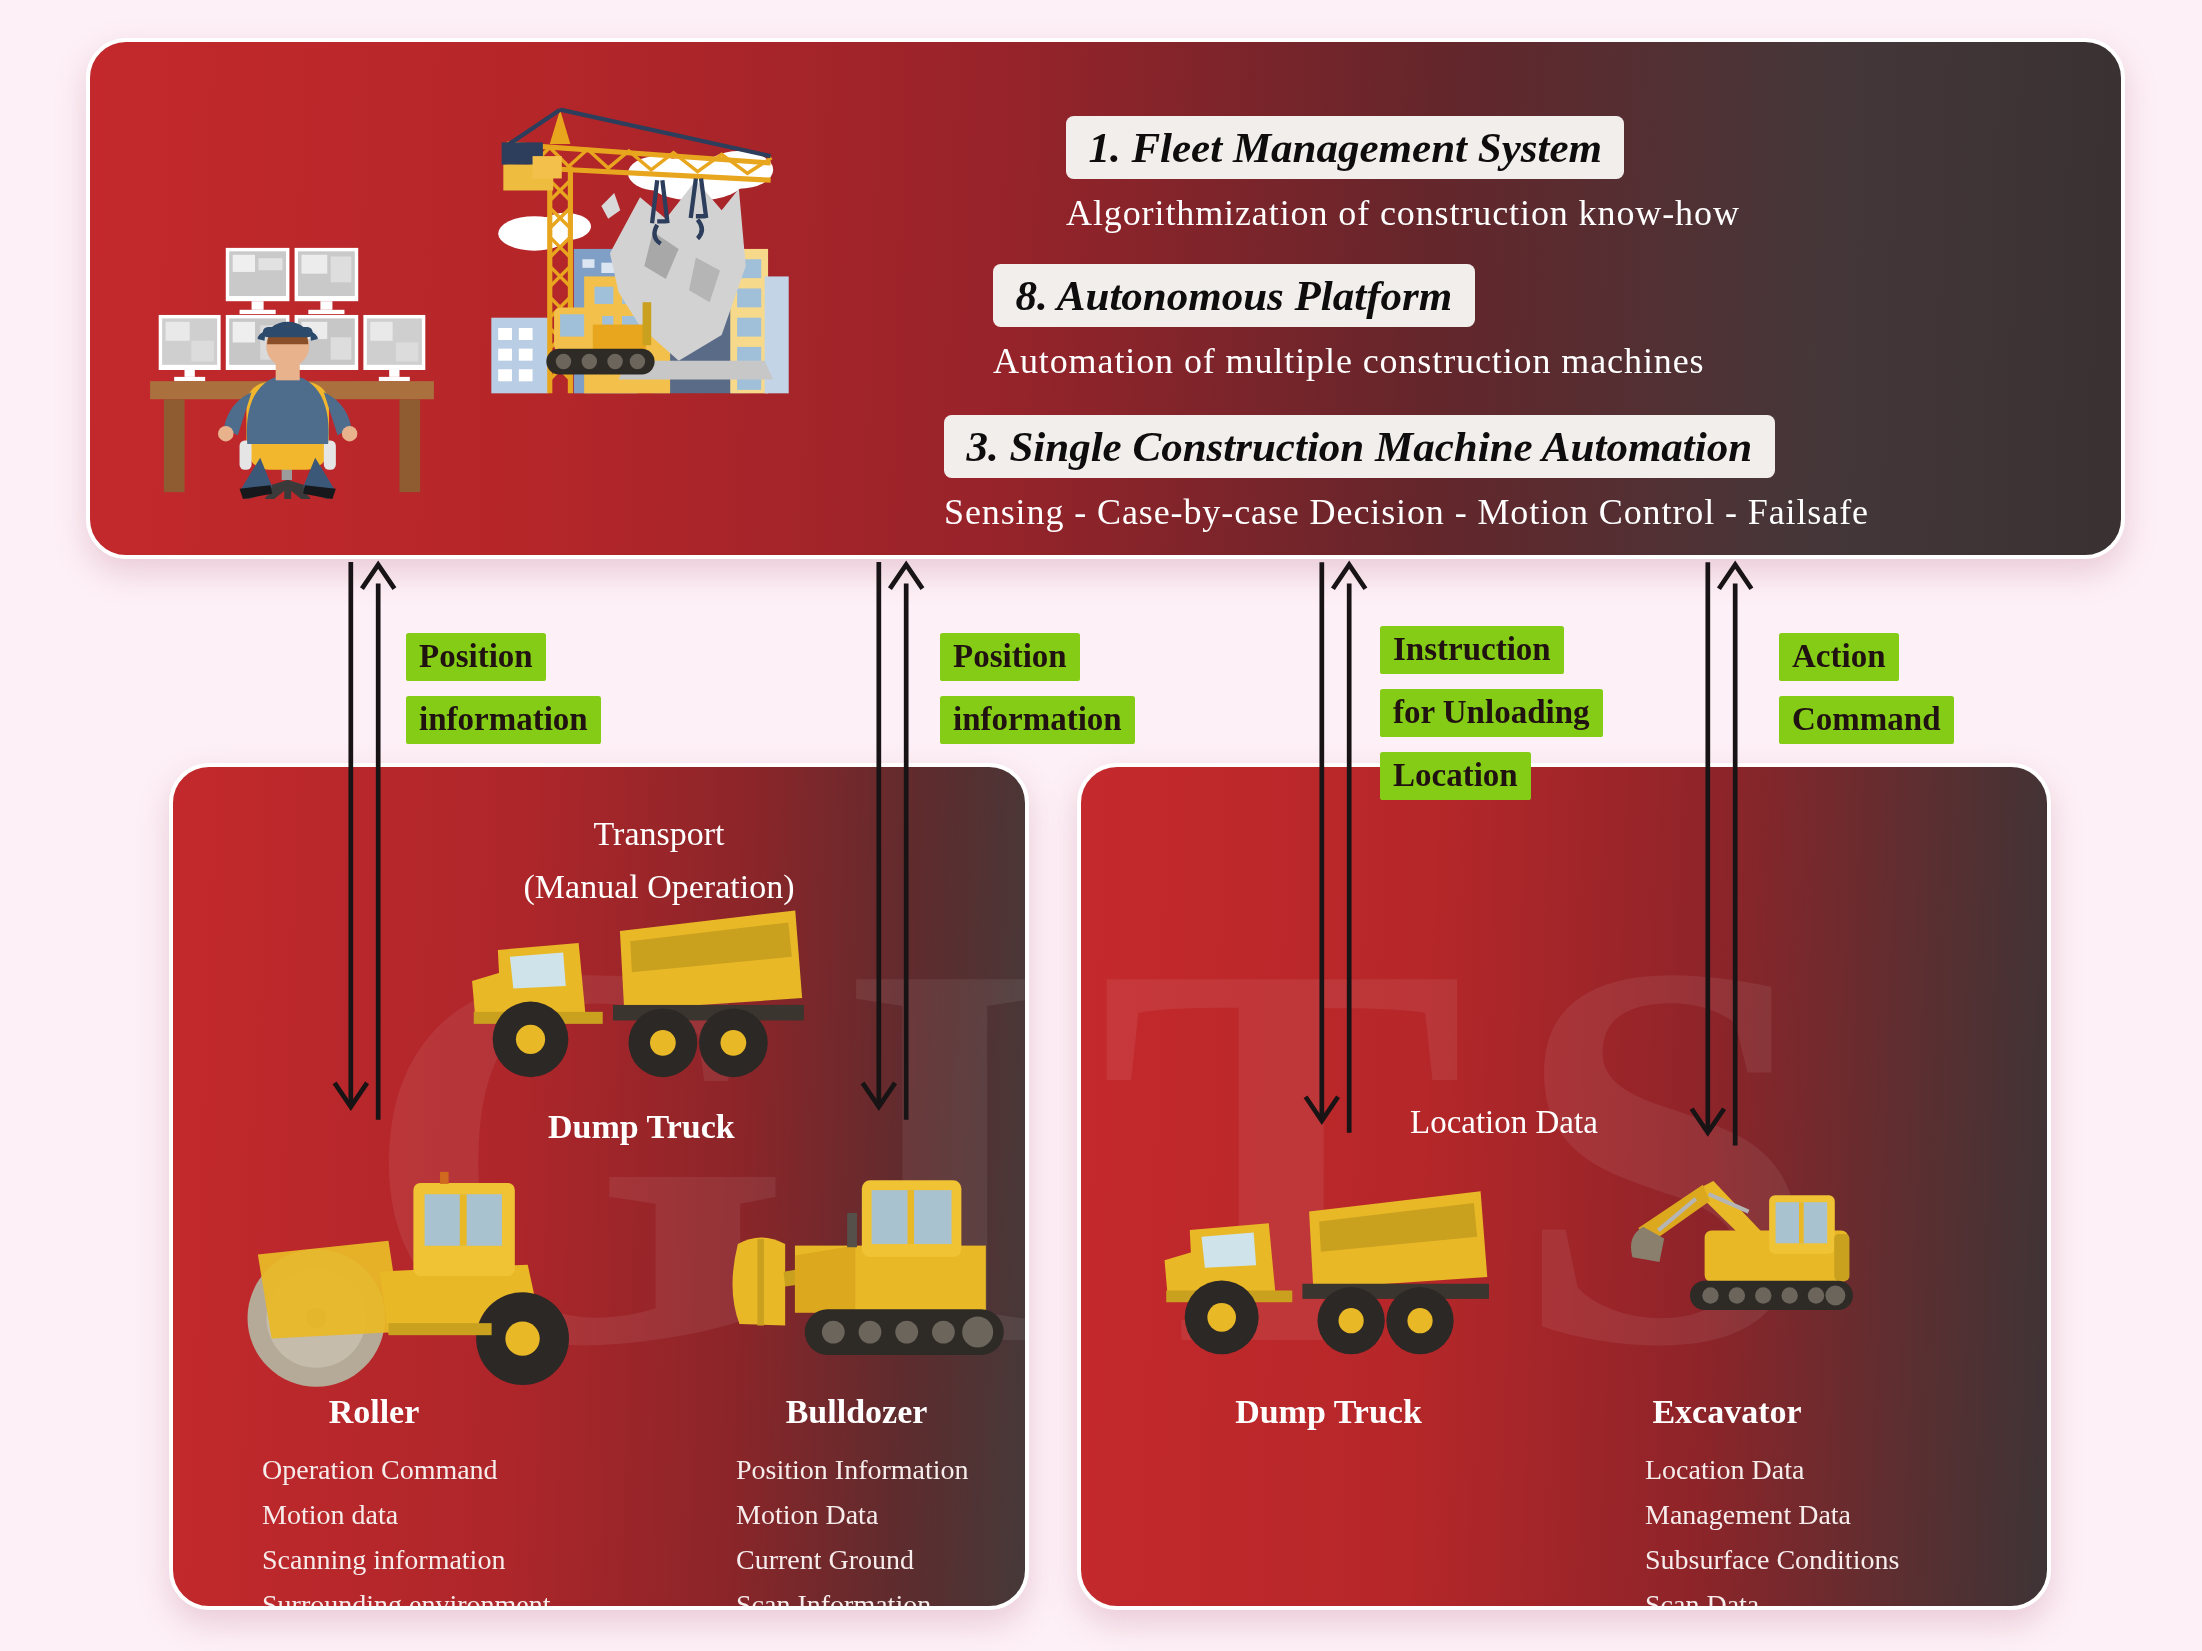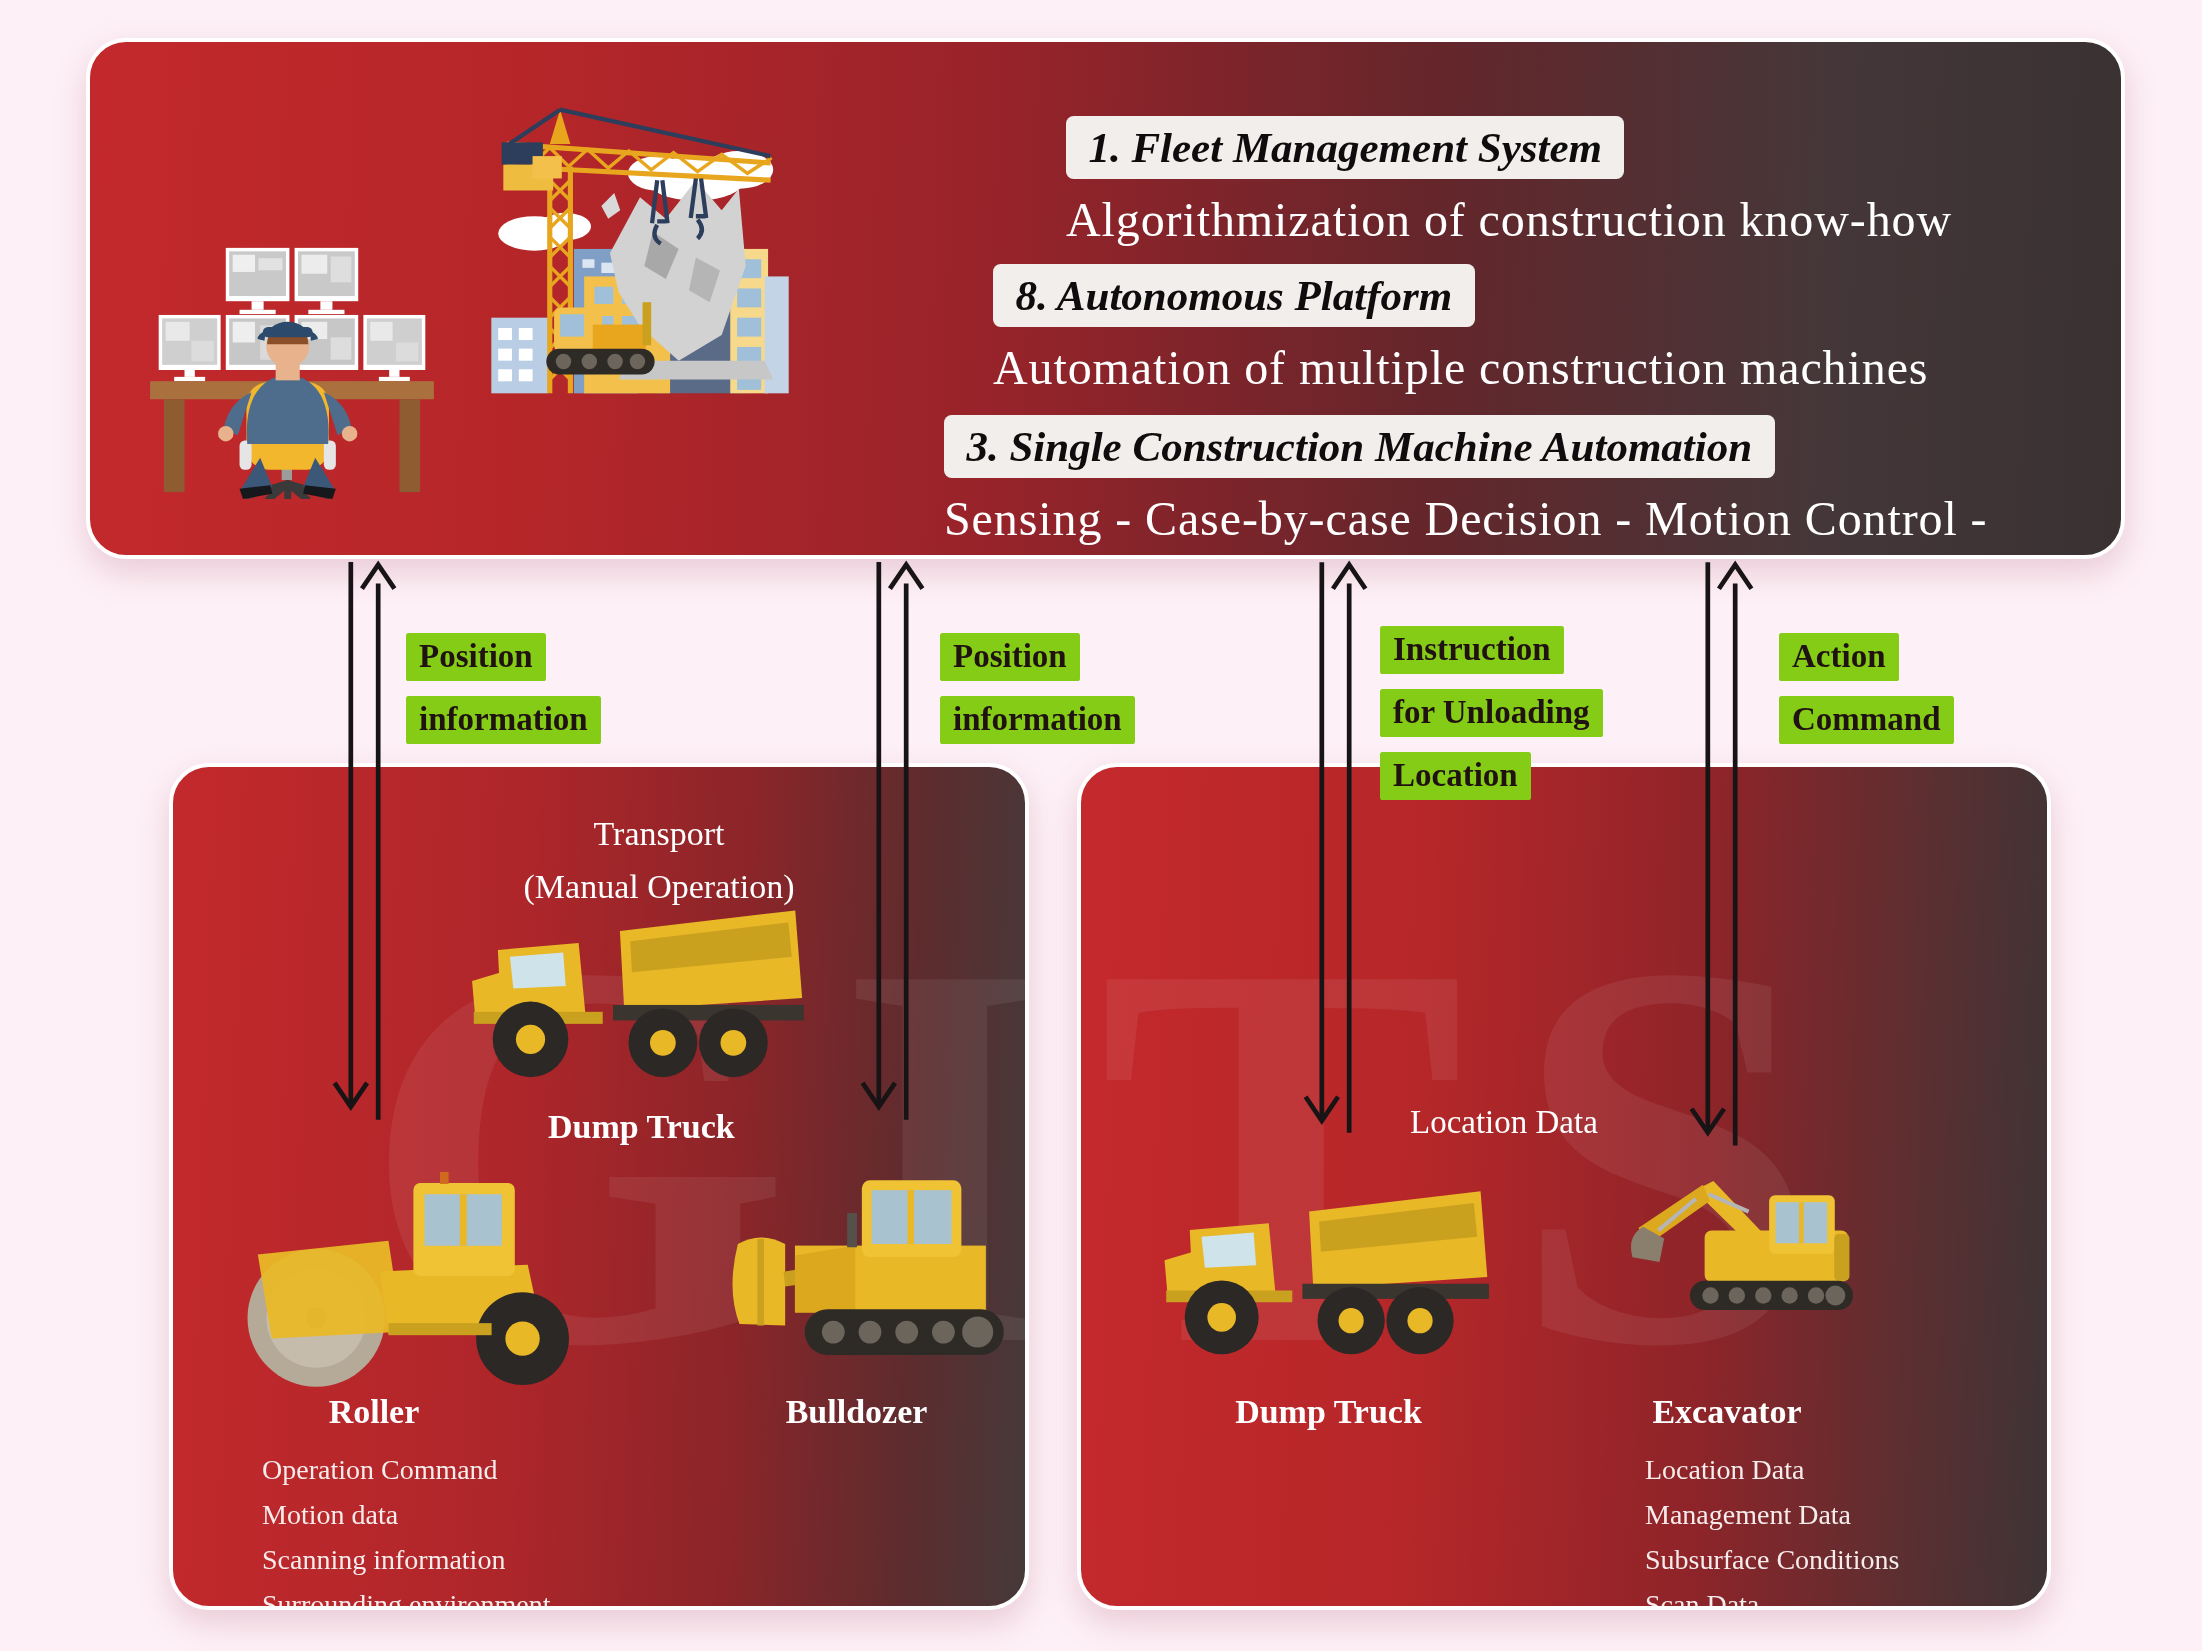--- a/index.html
+++ b/index.html
@@ -21,21 +21,21 @@
     font-size:551px;font-weight:800;letter-spacing:47px;line-height:1;
     color:rgba(255,255,255,0.07);pointer-events:none;white-space:nowrap;}
   .wm-left{left:0;}
   .wm-right{left:-909px;}
 
   
   .tp-block{position:absolute;}
   .tp-chip{display:inline-block;background:#f1eeec;color:#0e0c0c;
     font-weight:bold;font-style:italic;font-size:43px;line-height:1.1;
     padding:7.7px 22.4px;border-radius:7.7px;letter-spacing:0px;}
-  .tp-sub{color:#ffffff;font-size:48px;margin-top:13px;font-weight:400;letter-spacing:0.9px;}
+  .tp-sub{color:#ffffff;font-size:36px;margin-top:13px;font-weight:400;letter-spacing:0.9px;}
   .tpb1{left:976px;top:74px;}
   .tpb2{left:903px;top:222px;}
   .tpb3{left:854px;top:373px;}
 
   
   .flow-arrows{position:absolute;z-index:6;}
   .flow-arrows line,.flow-arrows polyline{stroke:#181314;stroke-width:5.5;fill:none;}
   .flow-label{position:absolute;z-index:7;}
   .chip-row{margin-bottom:14.6px;}
   .chip{display:inline-block;background:#84cc16;color:#211212;font-weight:bold;
@@ -299,20 +299,26 @@
       <rect x="162" y="80" width="12" height="42" fill="#55504a"></rect>
       <rect x="110" y="198" width="244" height="56" rx="28" fill="#2e2a26"></rect>
       <circle cx="145" cy="226" r="14" fill="#6b655c"></circle>
         <circle cx="190" cy="226" r="14" fill="#6b655c"></circle>
       <circle cx="235" cy="226" r="14" fill="#6b655c"></circle>
         <circle cx="280" cy="226" r="14" fill="#6b655c"></circle>
       <circle cx="322" cy="226" r="19" fill="#6b655c"></circle>
     </svg>
 
     <div class="machine-name" style="left:563px;top:626px;width:241px;">Bulldozer</div>
+    <ul class="machine-list" style="left:563px;top:680px;">
+      <li>Position Information</li>
+      <li>Motion Data</li>
+      <li>Current Ground</li>
+      <li>Scan Information</li>
+    </ul>
   </div>
 
   <div class="panel right-panel">
     <div class="watermark wm-right">GITS</div>
 
     <div class="loc-note" style="left:329px;top:337px;">Location Data</div>
 
     <svg class="illus" style="left:60px;top:417px;width:353px;height:181px" viewBox="0 0 420 210">
       <polygon points="200,30 404,6 412,108 205,122" fill="#e9b827"></polygon>
       <polygon points="212,42 396,20 400,60 214,78" fill="#caa01f"></polygon>

